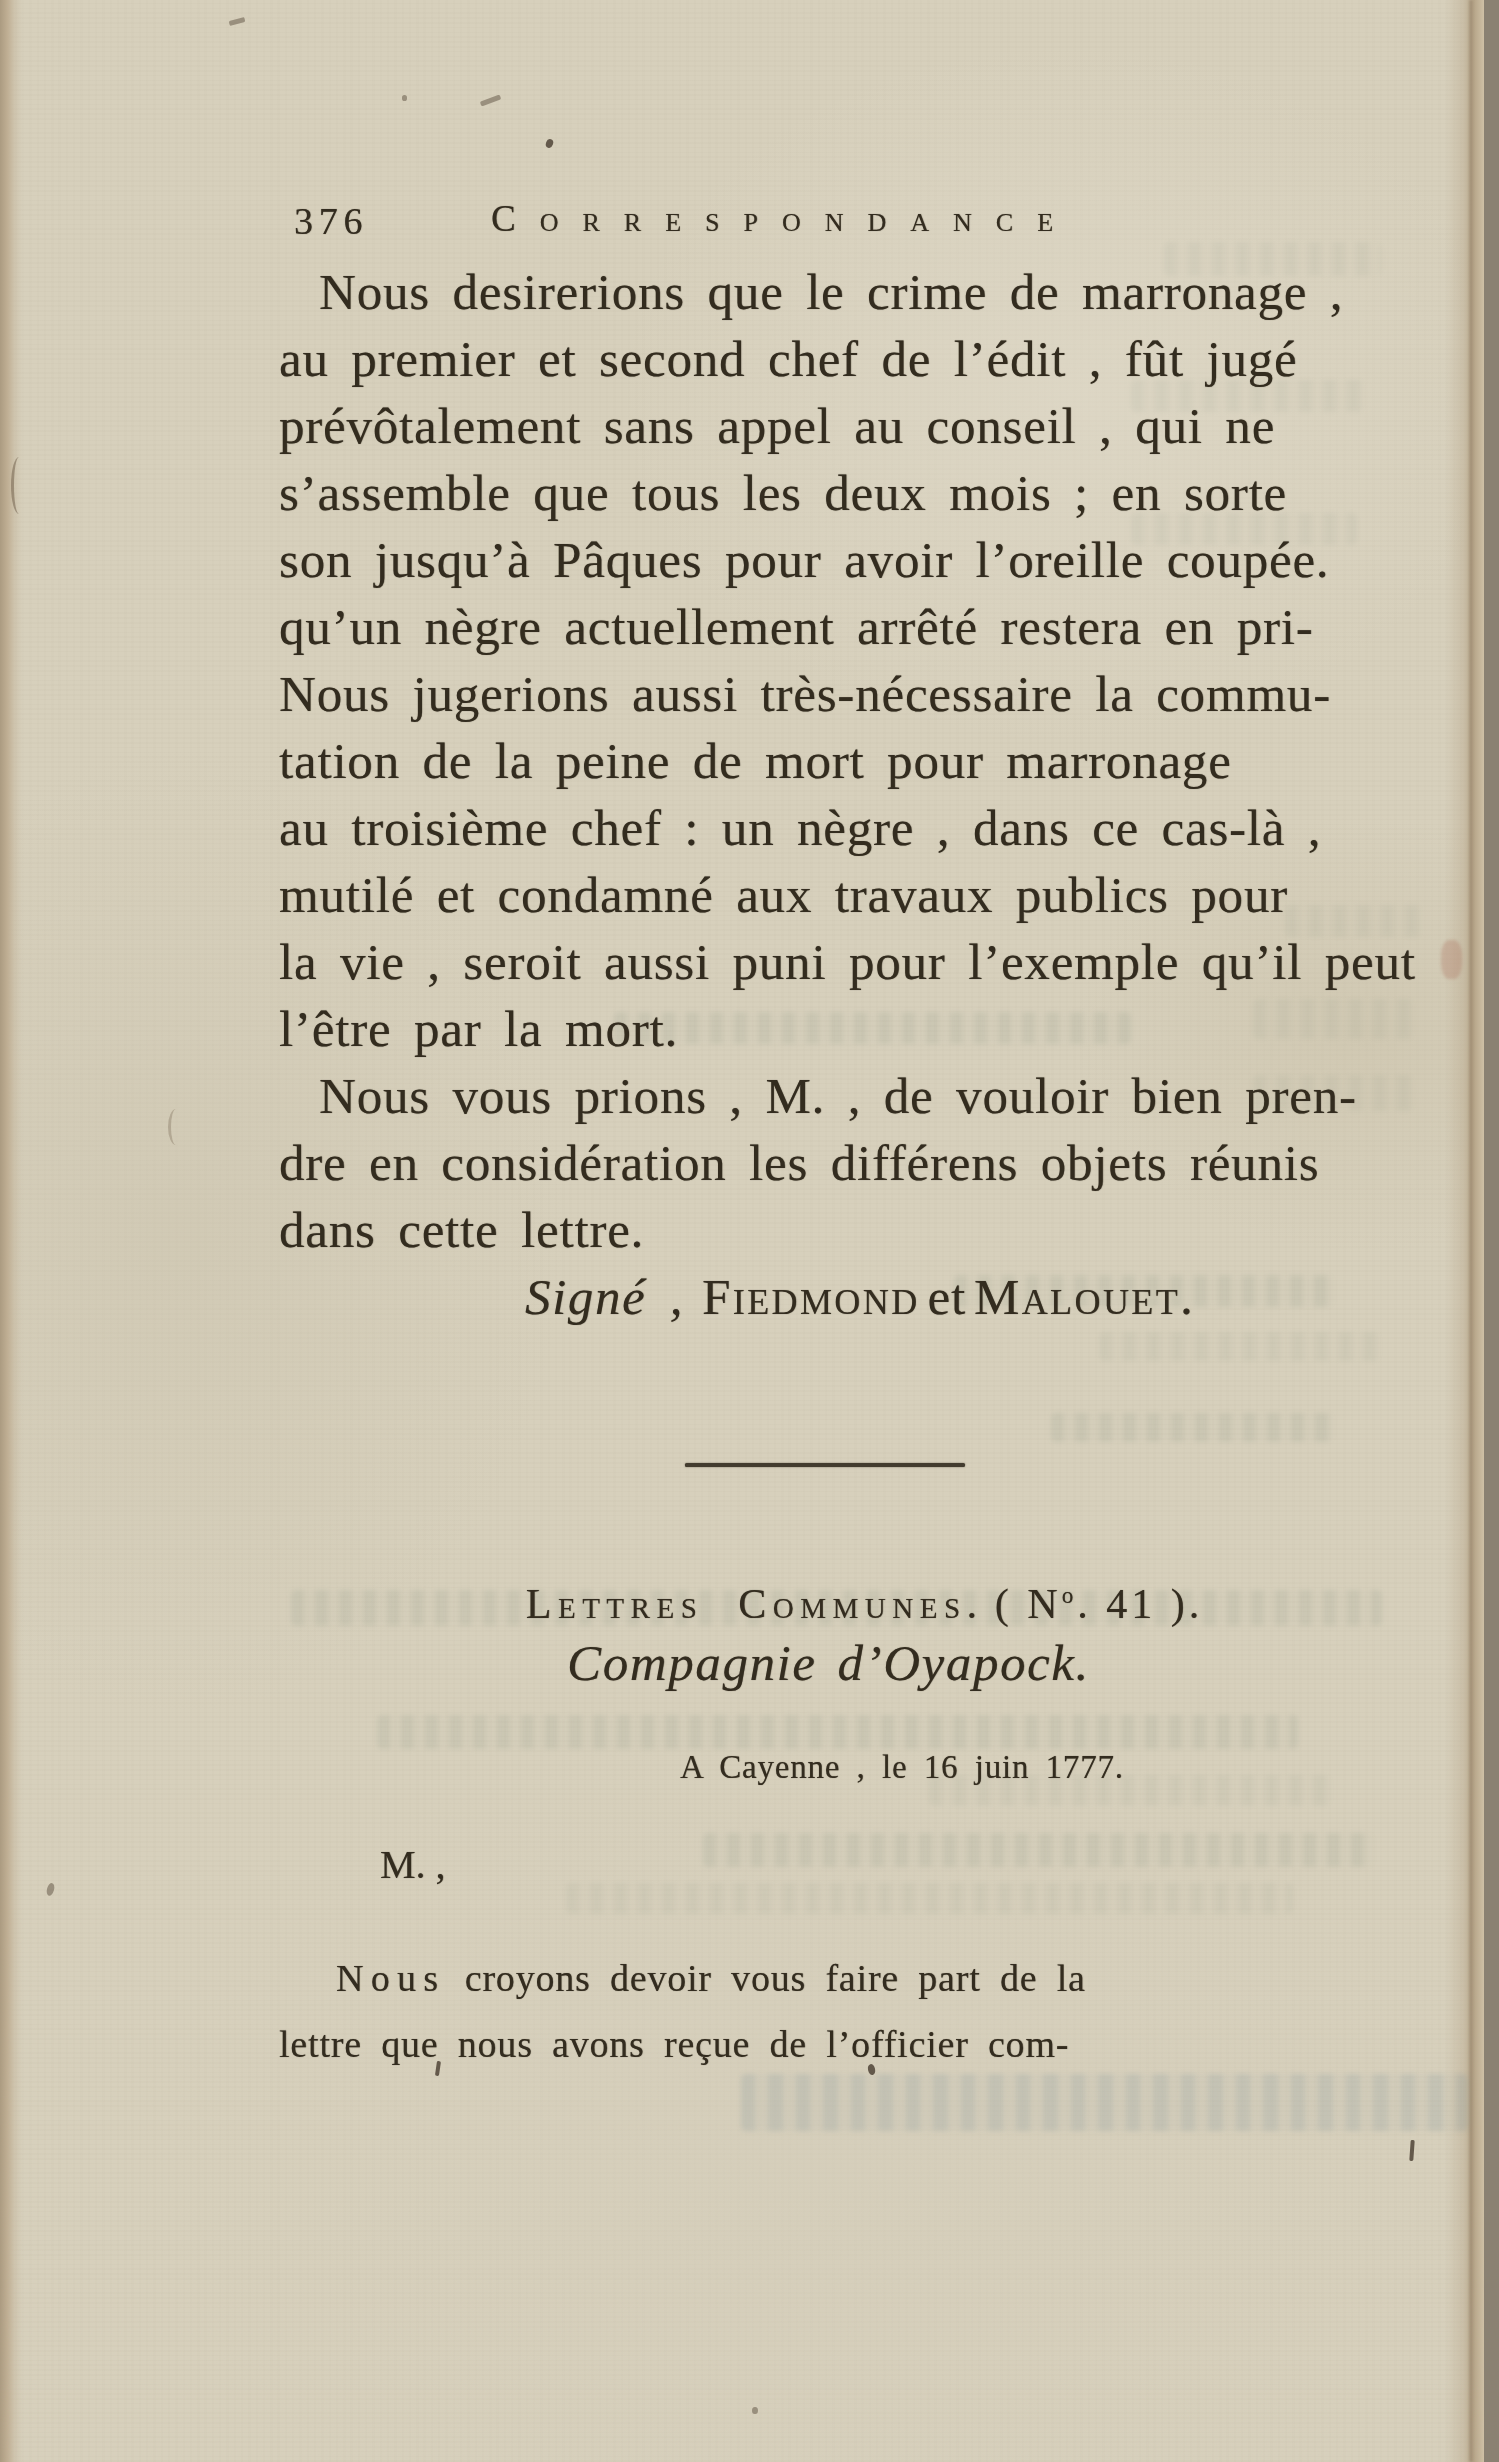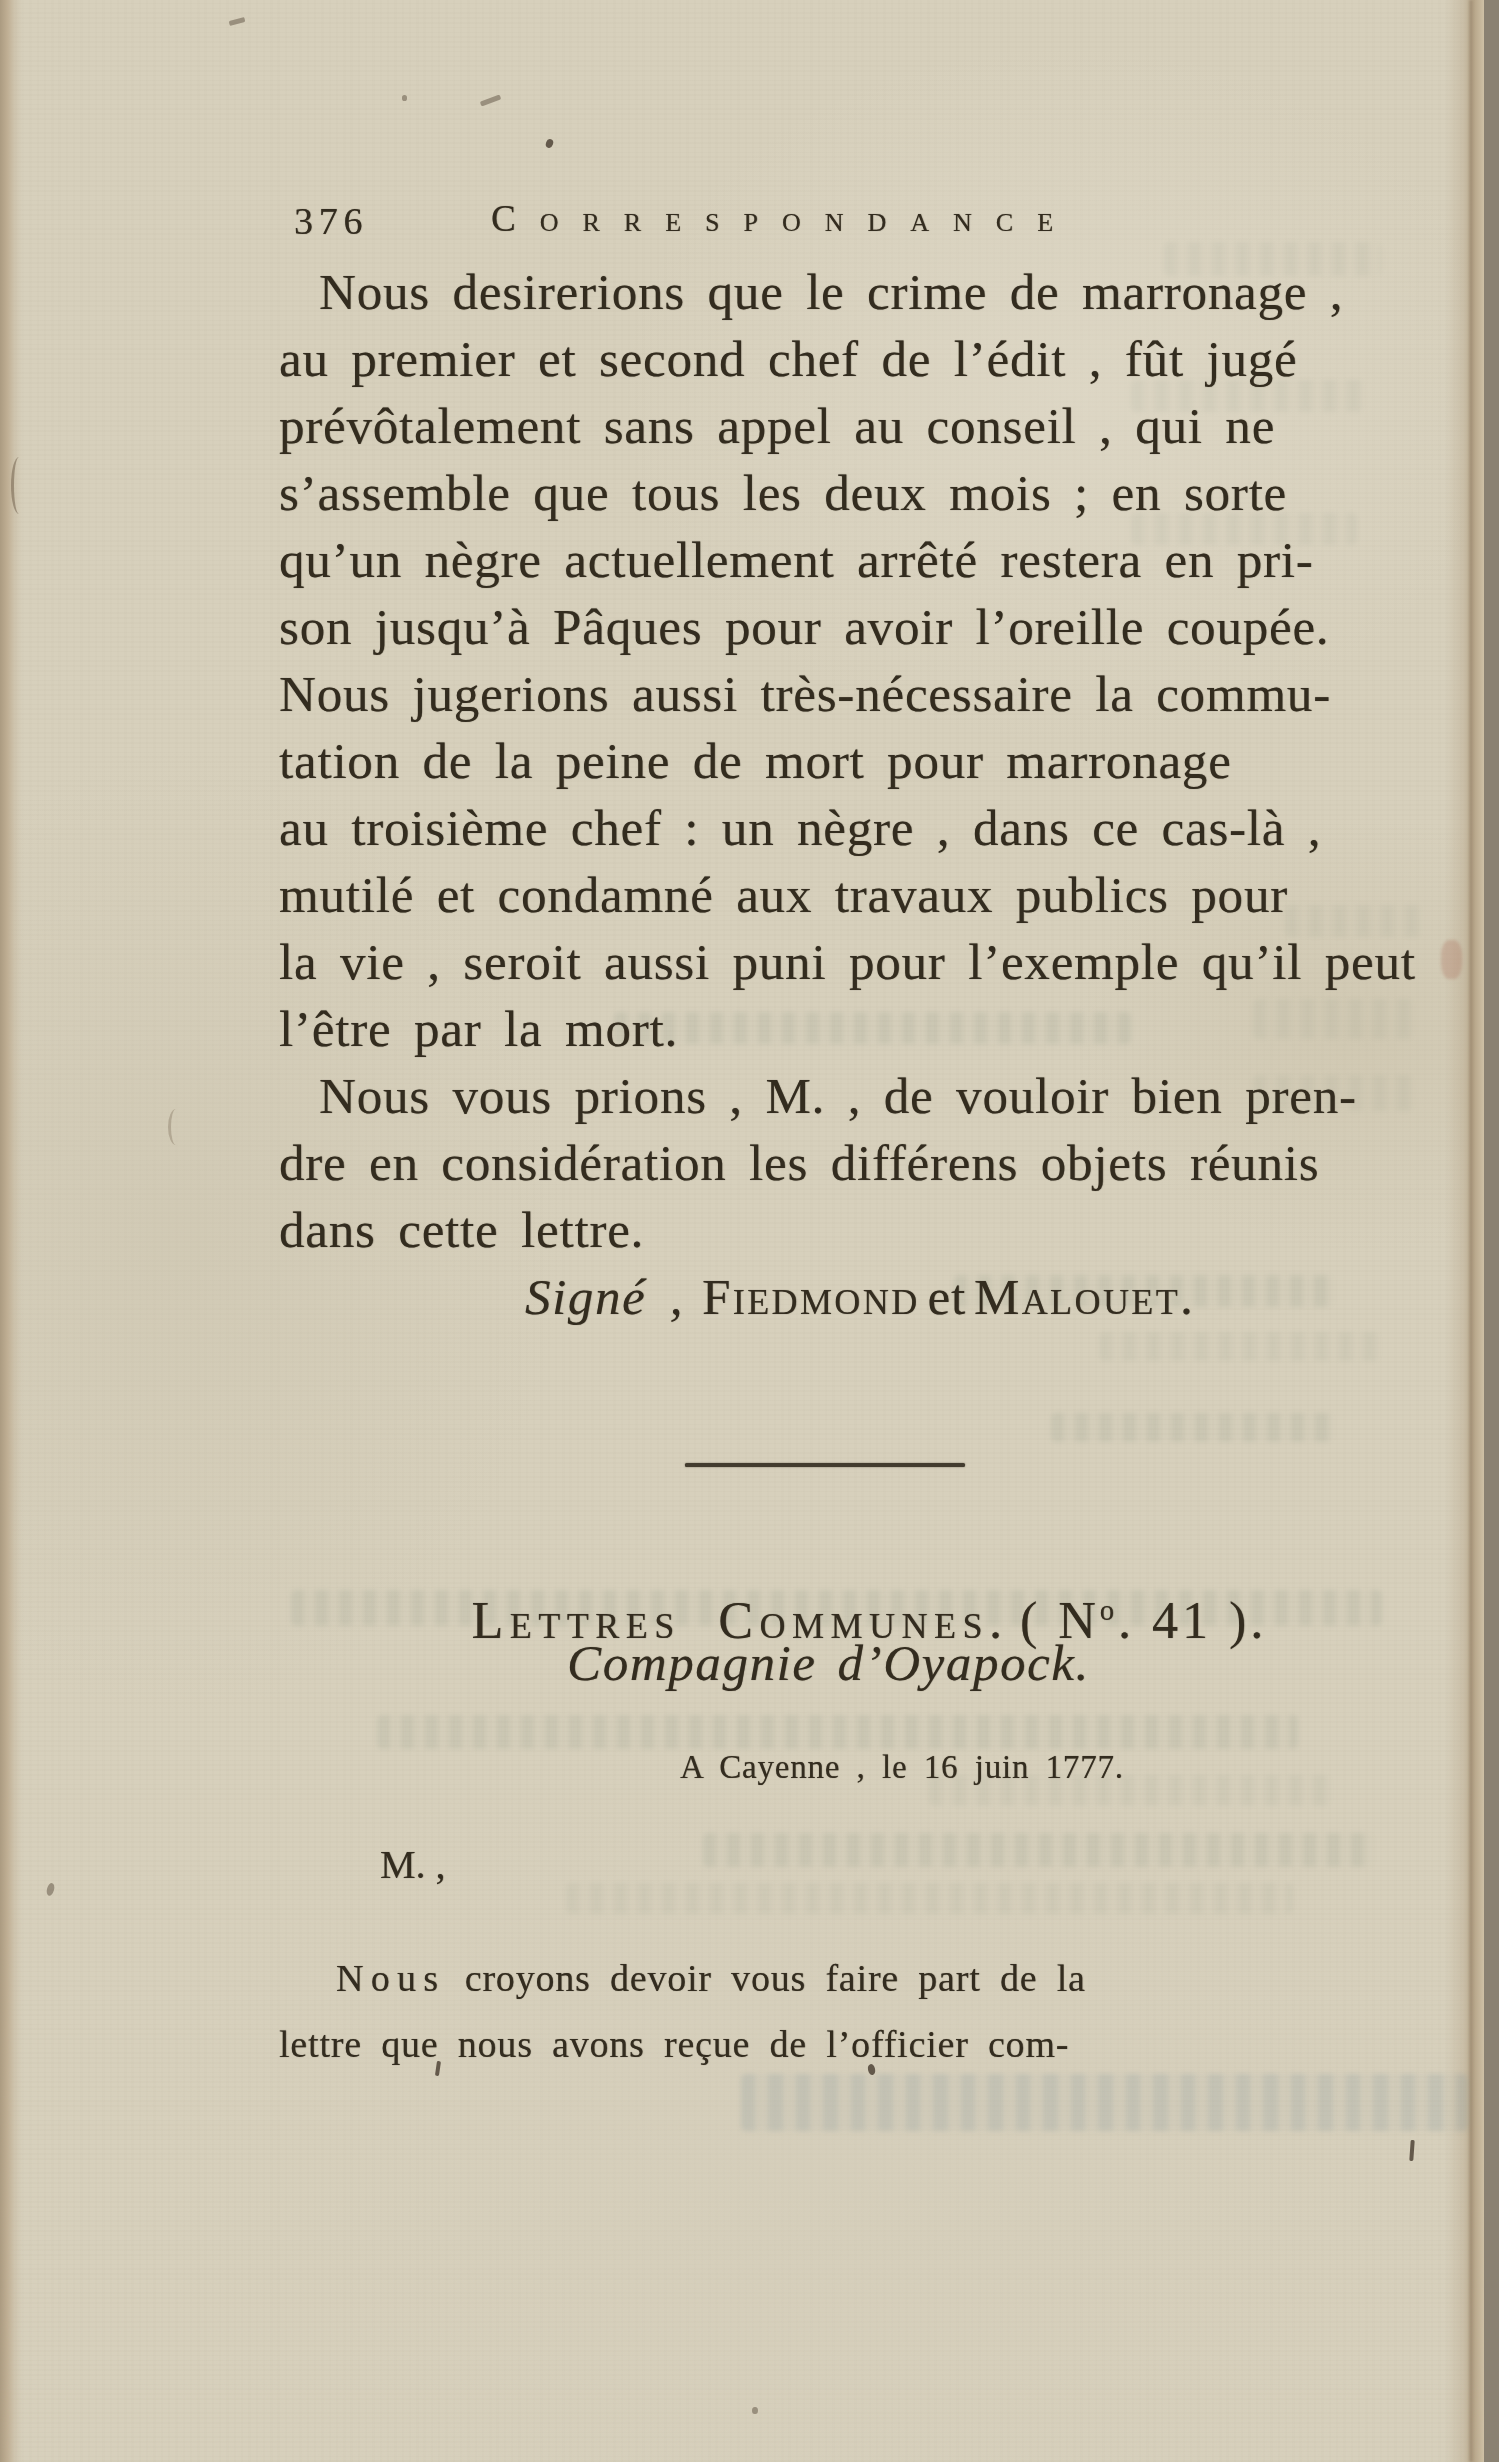--- a/index.html
+++ b/index.html
@@ -37,21 +37,21 @@
   .line.closing-line{padding-left:61px;}
   .line.signature-line{padding-left:246px;white-space:normal;}
   .sig-label{font-style:italic;margin-right:18px;letter-spacing:1.6px;}
   .sc{font-variant:small-caps;letter-spacing:2.4px;}
   .sig-conj{margin:0 8px;}
 
   .rule{position:absolute;left:685px;top:1463px;width:280px;height:4px;
     background:#433c2f;box-shadow:0 0 1.6px rgba(67,60,47,0.7);border-radius:1.6px;}
 
   .section-heading{position:absolute;left:197px;top:1532px;width:1293px;text-align:center;
-    font-size:52px;white-space:pre;}
+    font-size:42px;white-space:pre;}
   .heading-title{font-variant:small-caps;letter-spacing:6.5px;word-spacing:18px;}
   .heading-number{letter-spacing:4px;margin-left:11.3px;}
   .heading-number sup{font-size:0.55em;}
 
   .subheading{position:absolute;left:158px;top:1634px;width:1341px;text-align:center;
     font-style:italic;font-size:51px;letter-spacing:1.6px;word-spacing:6.5px;}
 
   .dateline{position:absolute;left:680px;top:1749px;font-size:33px;letter-spacing:0.8px;word-spacing:7.3px;white-space:pre;}
 
   .salutation{position:absolute;left:380px;top:1841px;font-size:40px;white-space:pre;}
@@ -115,22 +115,22 @@
   <div class="smudge-red" style="left:1441px;top:940px;width:21px;height:39px;"></div>
 
   <div class="page-number ink">376</div>
   <div class="running-title ink">Correspondance</div>
 
   <div class="text-block ink">
     <div class="line indent">Nous desirerions que le crime de marronage ,</div>
     <div class="line">au premier et second chef de l’édit , fût jugé</div>
     <div class="line">prévôtalement sans appel au conseil , qui ne</div>
     <div class="line">s’assemble que tous les deux mois ; en sorte</div>
+    <div class="line">son jusqu’à Pâques pour avoir l’oreille coupée.</div>
     <div class="line">qu’un nègre actuellement arrêté restera en pri-</div>
-    <div class="line">son jusqu’à Pâques pour avoir l’oreille coupée.</div>
     <div class="line">Nous jugerions aussi très-nécessaire la commu-</div>
     <div class="line">tation de la peine de mort pour marronage</div>
     <div class="line">au troisième chef : un nègre , dans ce cas-là ,</div>
     <div class="line">mutilé et condamné aux travaux publics pour</div>
     <div class="line">la vie , seroit aussi puni pour l’exemple qu’il peut</div>
     <div class="line">l’être par la mort.</div>
     <div class="line indent">Nous vous prions , M. , de vouloir bien pren-</div>
     <div class="line">dre en considération les différens objets réunis</div>
     <div class="line">dans cette lettre.</div>
     <div class="line signature-line">

